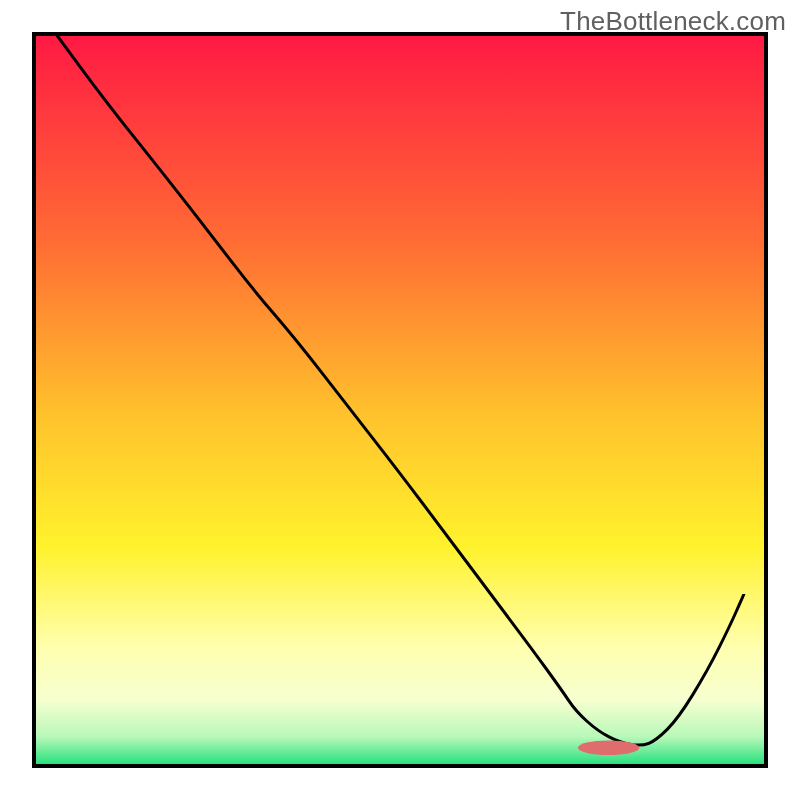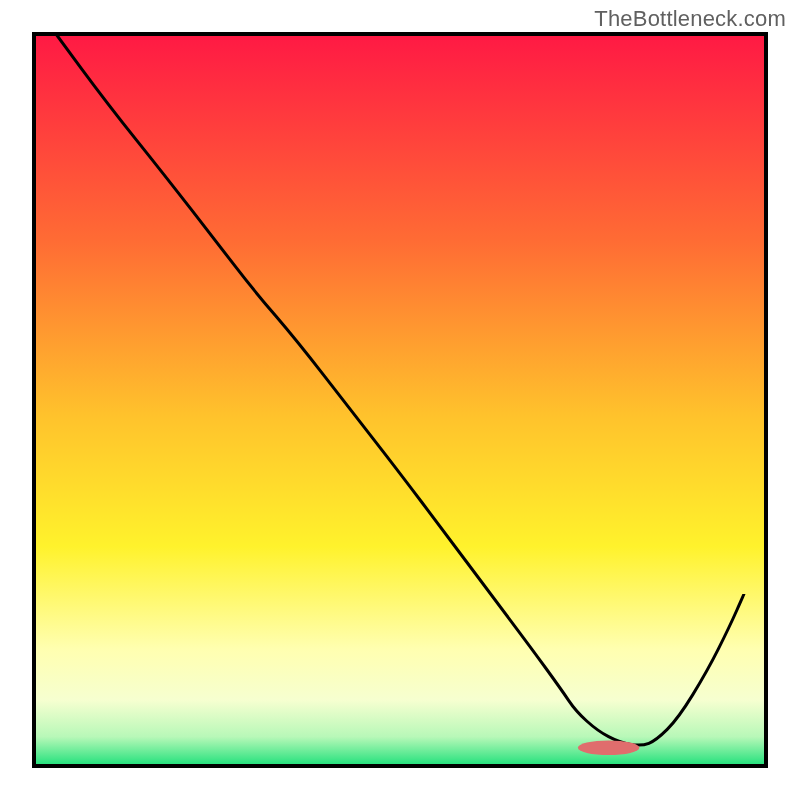--- a/index.html
+++ b/index.html
@@ -13,21 +13,21 @@
   .chart-container {
     position: relative;
     width: 800px;
     height: 800px;
   }
   .watermark {
     position: absolute;
     top: 6px;
     right: 14px;
     color: #606060;
-    font-size: 22px;
+    font-size: 26px;
     font-weight: 400;
     letter-spacing: 0.2px;
     z-index: 5;
   }
   svg.chart {
     position: absolute;
     top: 0;
     left: 0;
     width: 800px;
     height: 800px;

